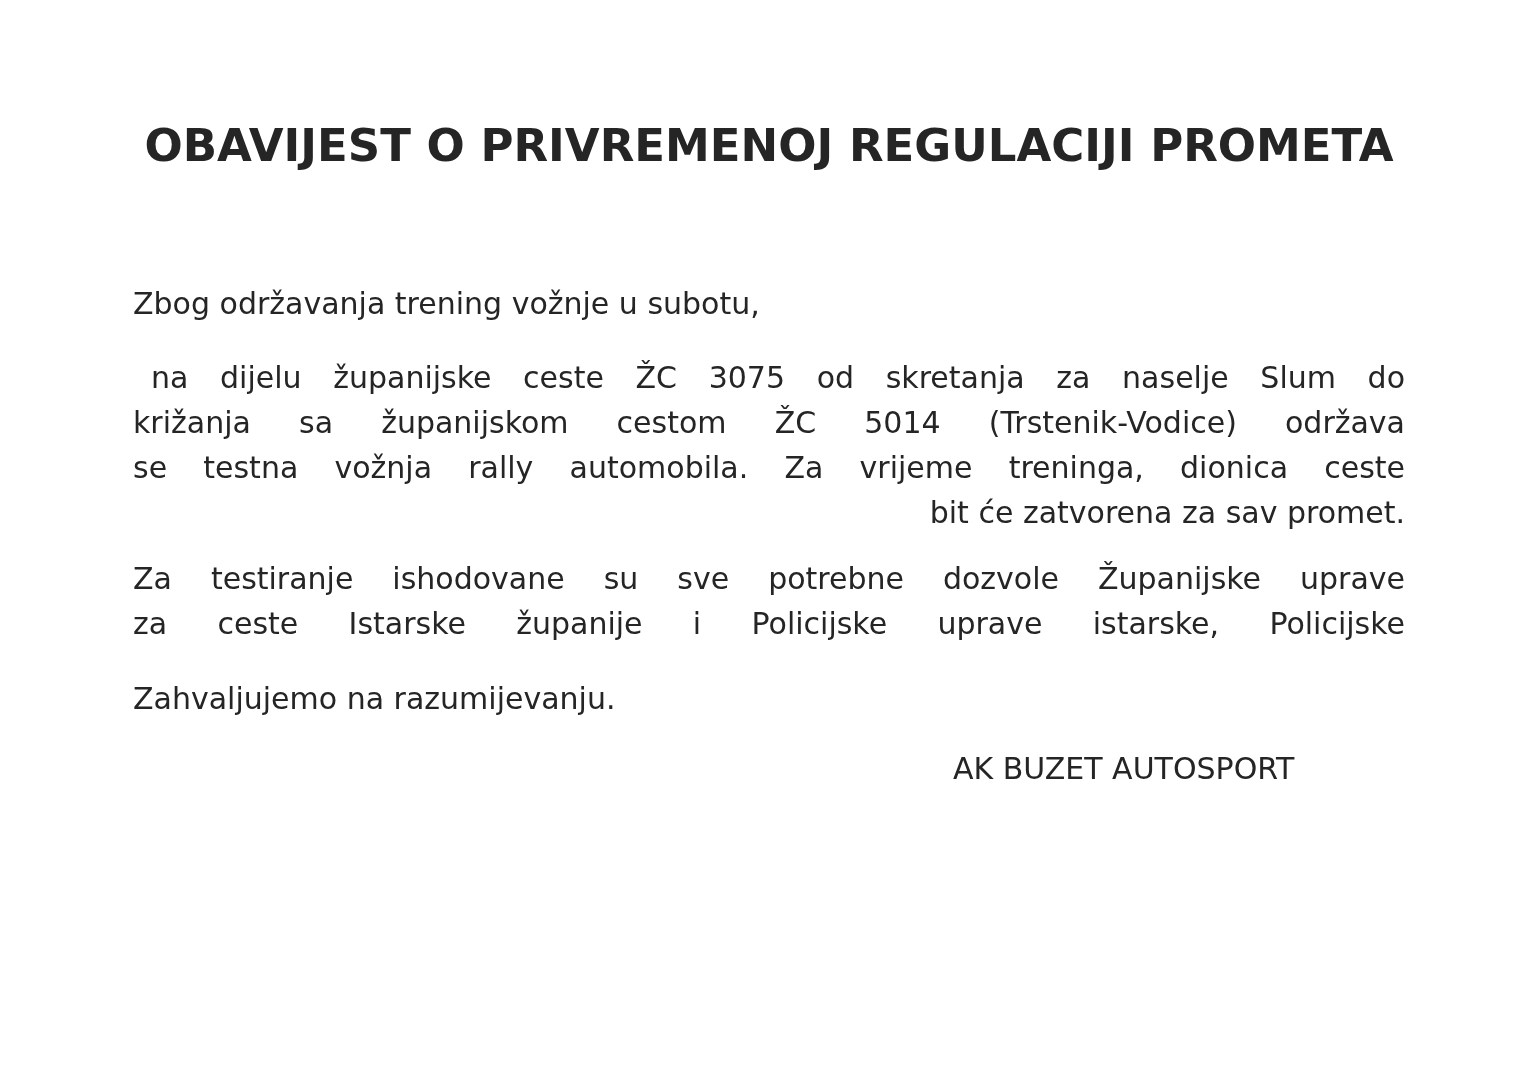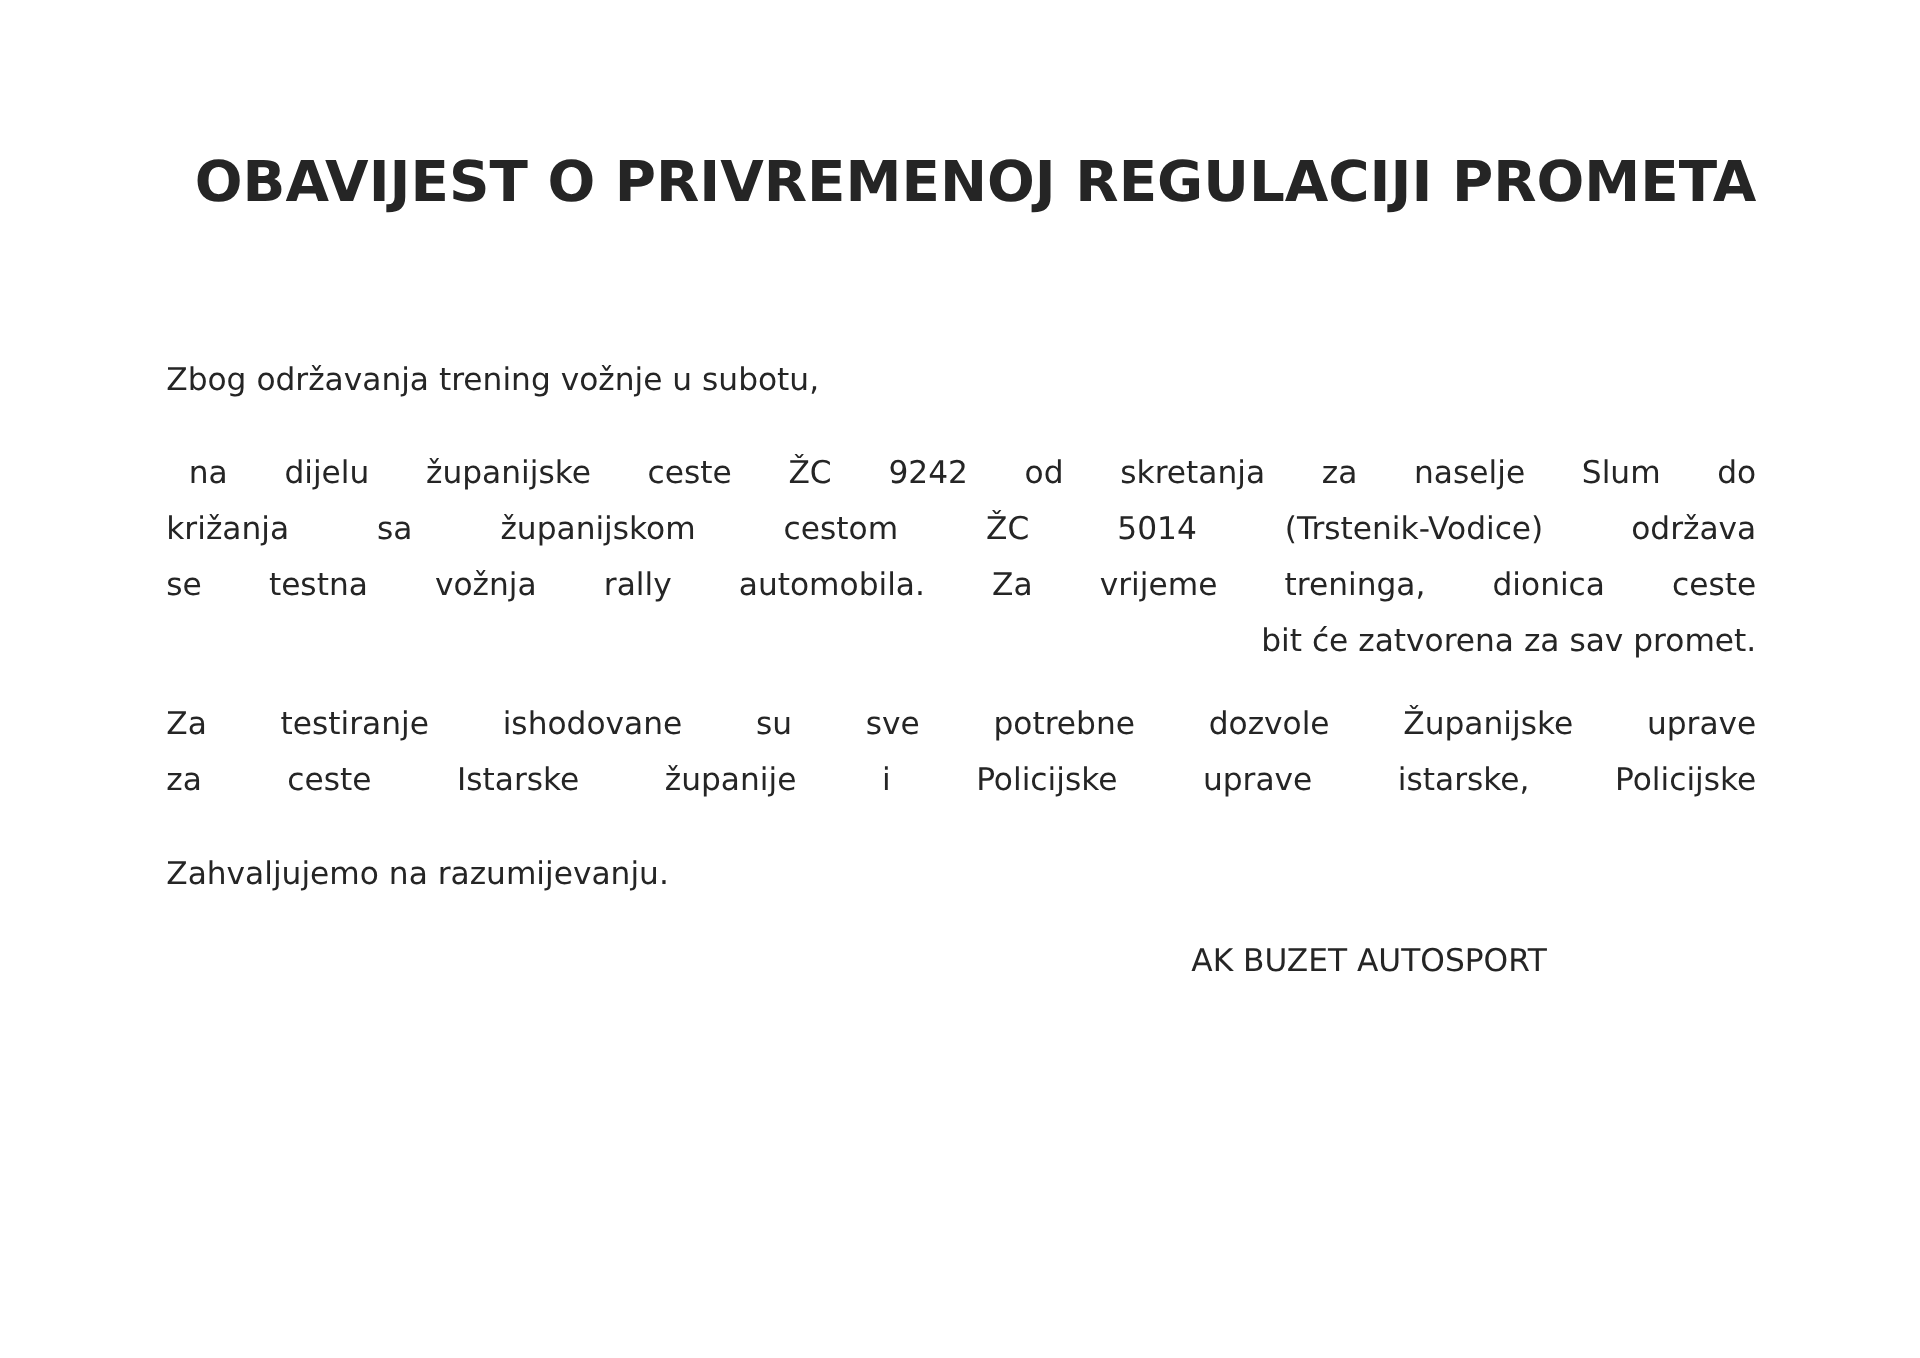--- a/index.html
+++ b/index.html
@@ -19,26 +19,26 @@
     width: 1536px;
     height: 1086px;
     padding: 0 131px 0 133px;
   }
   .title {
     margin: 0;
     padding-top: 118px;
     font-size: 45px;
     font-weight: bold;
     line-height: 56px;
-    text-align: right;
+    text-align: center;
     white-space: nowrap;
     letter-spacing: 0px;
   }
   .para {
-    font-size: 25px;
+    font-size: 30px;
     line-height: 45px;
     margin: 0;
   }
   .intro       { margin-top: 107px; }
   .schedule    { margin-top: 27px; margin-left: 247px; }
   .p-road      { margin-top: 29px; }
   .p-passage   { margin-top: 21px; }
   .p-permits   { margin-top: 20px; }
   .thanks      { margin-top: 30px; }
   .signature   { margin-top: 25px; padding-left: 820px; }
@@ -58,21 +58,21 @@
 <body>
 
 <div class="page">
 
   <h1 class="title">OBAVIJEST O PRIVREMENOJ REGULACIJI PROMETA</h1>
 
   <div class="para intro">Zbog održavanja trening vožnje u subotu,</div>
 
 
   <div class="para p-road">
-    <div class="jline ind">na dijelu županijske ceste ŽC 9242 od skretanja za naselje Slum do</div>
+    <div class="jline ind">na dijelu županijske ceste ŽC 3075 od skretanja za naselje Slum do</div>
     <div class="jline">križanja sa županijskom cestom ŽC 5014 (Trstenik-Vodice) održava</div>
     <div class="jline">se testna vožnja rally automobila. Za vrijeme treninga, dionica ceste</div>
     <div class="jlast">bit će zatvorena za sav promet.</div>
   </div>
 
   <div class="para p-passage">
   </div>
 
   <div class="para p-permits">
     <div class="jline">Za testiranje ishodovane su sve potrebne dozvole Županijske uprave</div>

